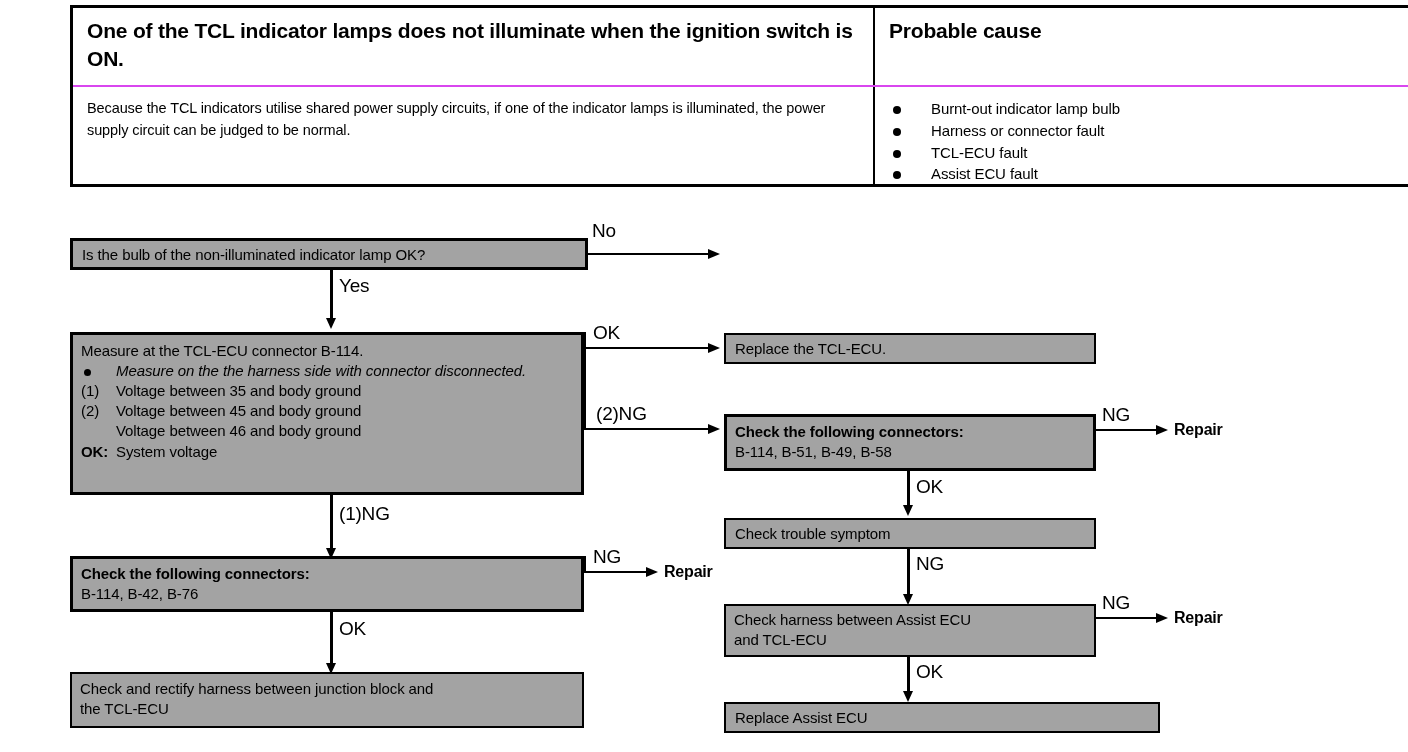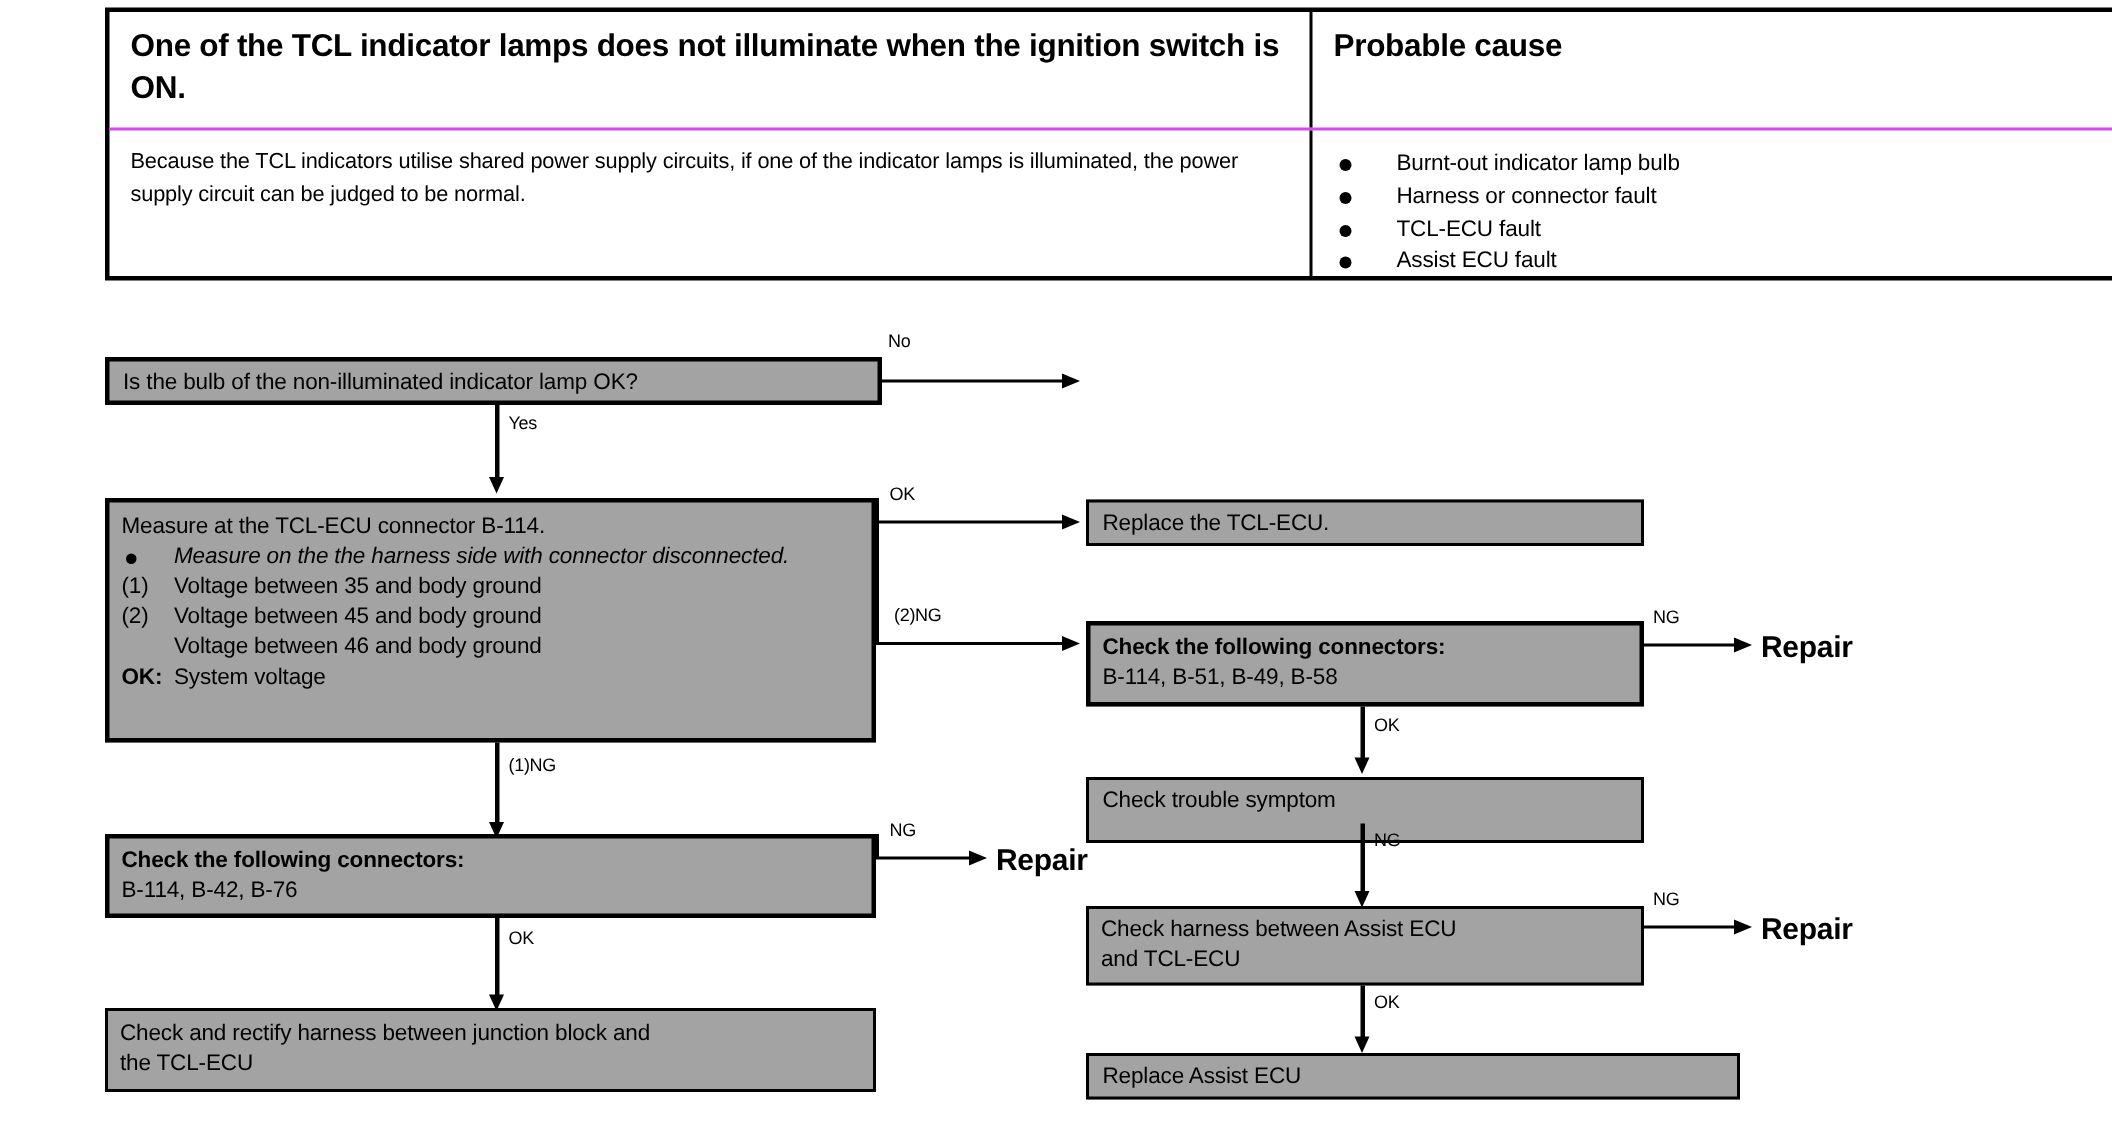--- a/index.html
+++ b/index.html
@@ -158,25 +158,25 @@
   }
   .arr-right {
     position: absolute;
     width: 0; height: 0;
     border-top: 5px solid transparent;
     border-bottom: 5px solid transparent;
     border-left: 12px solid #000;
   }
   .elabel {
     position: absolute;
-    font-size: 12px;
+    font-size: 19px;
     letter-spacing: -0.2px;
     white-space: nowrap;
   }
-  .elabel.bold { font-weight: bold; font-size: 20px; }
+  .elabel.bold { font-weight: bold; font-size: 16px; }
 </style>
 </head>
 <body>
 
 <div id="page">
 
   <div class="sym-table">
     <div class="sym-row sym-row-head">
       <div class="sym-col-left">
         <div class="sym-title">One of the TCL indicator lamps does not illuminate when the ignition switch is ON.</div>
@@ -257,21 +257,21 @@
     <div class="vline" style="left:1050px;top:414px;height:16px;"></div>
     <div class="hline" style="left:1050px;top:429px;width:66px;"></div>
     <div class="arr-right" style="left:1112px;top:425px;"></div>
     <div class="elabel" style="left:1058px;top:404px;">NG</div>
     <div class="elabel bold" style="left:1130px;top:421px;">Repair</div>
 
     <div class="vline" style="left:863px;top:471px;width:3px;height:36px;"></div>
     <div class="arr-down" style="left:859px;top:505px;"></div>
     <div class="elabel" style="left:872px;top:476px;">OK</div>
 
-    <div class="fbox" style="left:680px;top:518px;width:372px;height:44px;padding-top:4px;">
+    <div class="fbox" style="left:680px;top:518px;width:372px;height:31px;padding-top:4px;">
       <span>Check trouble symptom</span>
     </div>
 
     <div class="vline" style="left:863px;top:549px;width:3px;height:48px;"></div>
     <div class="arr-down" style="left:859px;top:594px;"></div>
     <div class="elabel" style="left:872px;top:553px;">NG</div>
 
     <div class="fbox" style="left:680px;top:604px;width:372px;height:53px;padding:4px 8px 0 8px;">
       <div>Check harness between Assist ECU</div>
       <div>and TCL-ECU</div>

